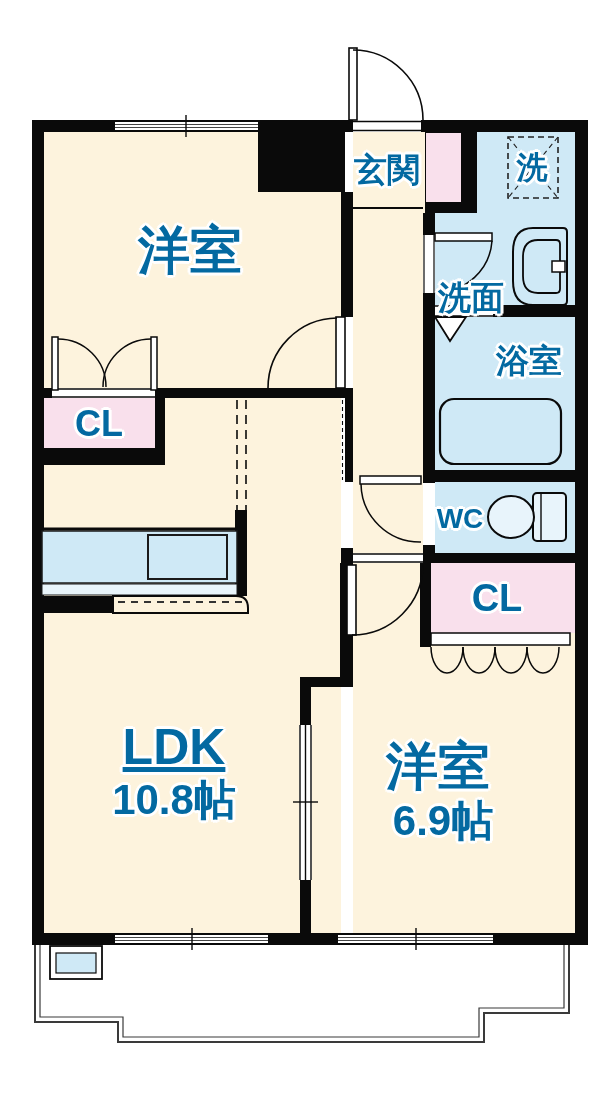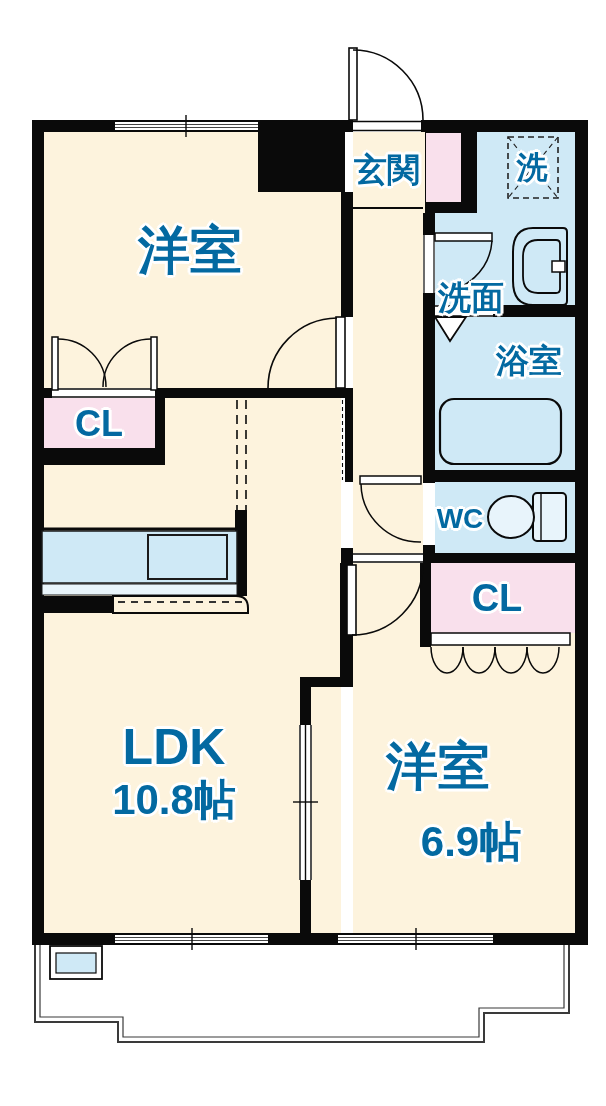--- a/index.html
+++ b/index.html
@@ -199,25 +199,25 @@
       <path d="M40,945 V1017 H123 V1037 H479 V1008 H564 V945" stroke-width="1.2"></path>
     </g>
     <g>
       <rect x="50" y="946" width="52" height="33" fill="#fff" stroke="#0a0a0a" stroke-width="1.8"></rect>
       <rect x="56" y="953" width="40" height="20" fill="#cfe9f6" stroke="#0a0a0a" stroke-width="1.2"></rect>
     </g>
   </svg>
 
   <div class="lbl s44" style="left:190px;top:250px;">洋室</div>
 
-  <div class="lbl s50" style="left:174px;top:747px;">LDK</div>
+  <div class="lbl s50" style="left:174px;top:747px;text-decoration:underline;">LDK</div>
   <div class="lbl s42" style="left:174px;top:800px;">10.8帖</div>
 
   <div class="lbl s44" style="left:438px;top:766px;">洋室</div>
-  <div class="lbl s42" style="left:443px;top:842px;margin-left:28px;">6.9帖</div>
+  <div class="lbl s42" style="left:443px;top:821px;">6.9帖</div>
 
   <div class="lbl s33" style="left:387px;top:169px;">玄関</div>
   <div class="lbl s31" style="left:532px;top:167px;">洗</div>
   <div class="lbl s33" style="left:471px;top:255px;margin-top:42px;">洗面</div>
   <div class="lbl s33" style="left:529px;top:360px;">浴室</div>
   <div class="lbl s34" style="left:460px;top:519px;">WC</div>
   <div class="lbl s38" style="left:497px;top:598px;">CL</div>
   <div class="lbl s36" style="left:99px;top:424px;">CL</div>
 </div>
 

